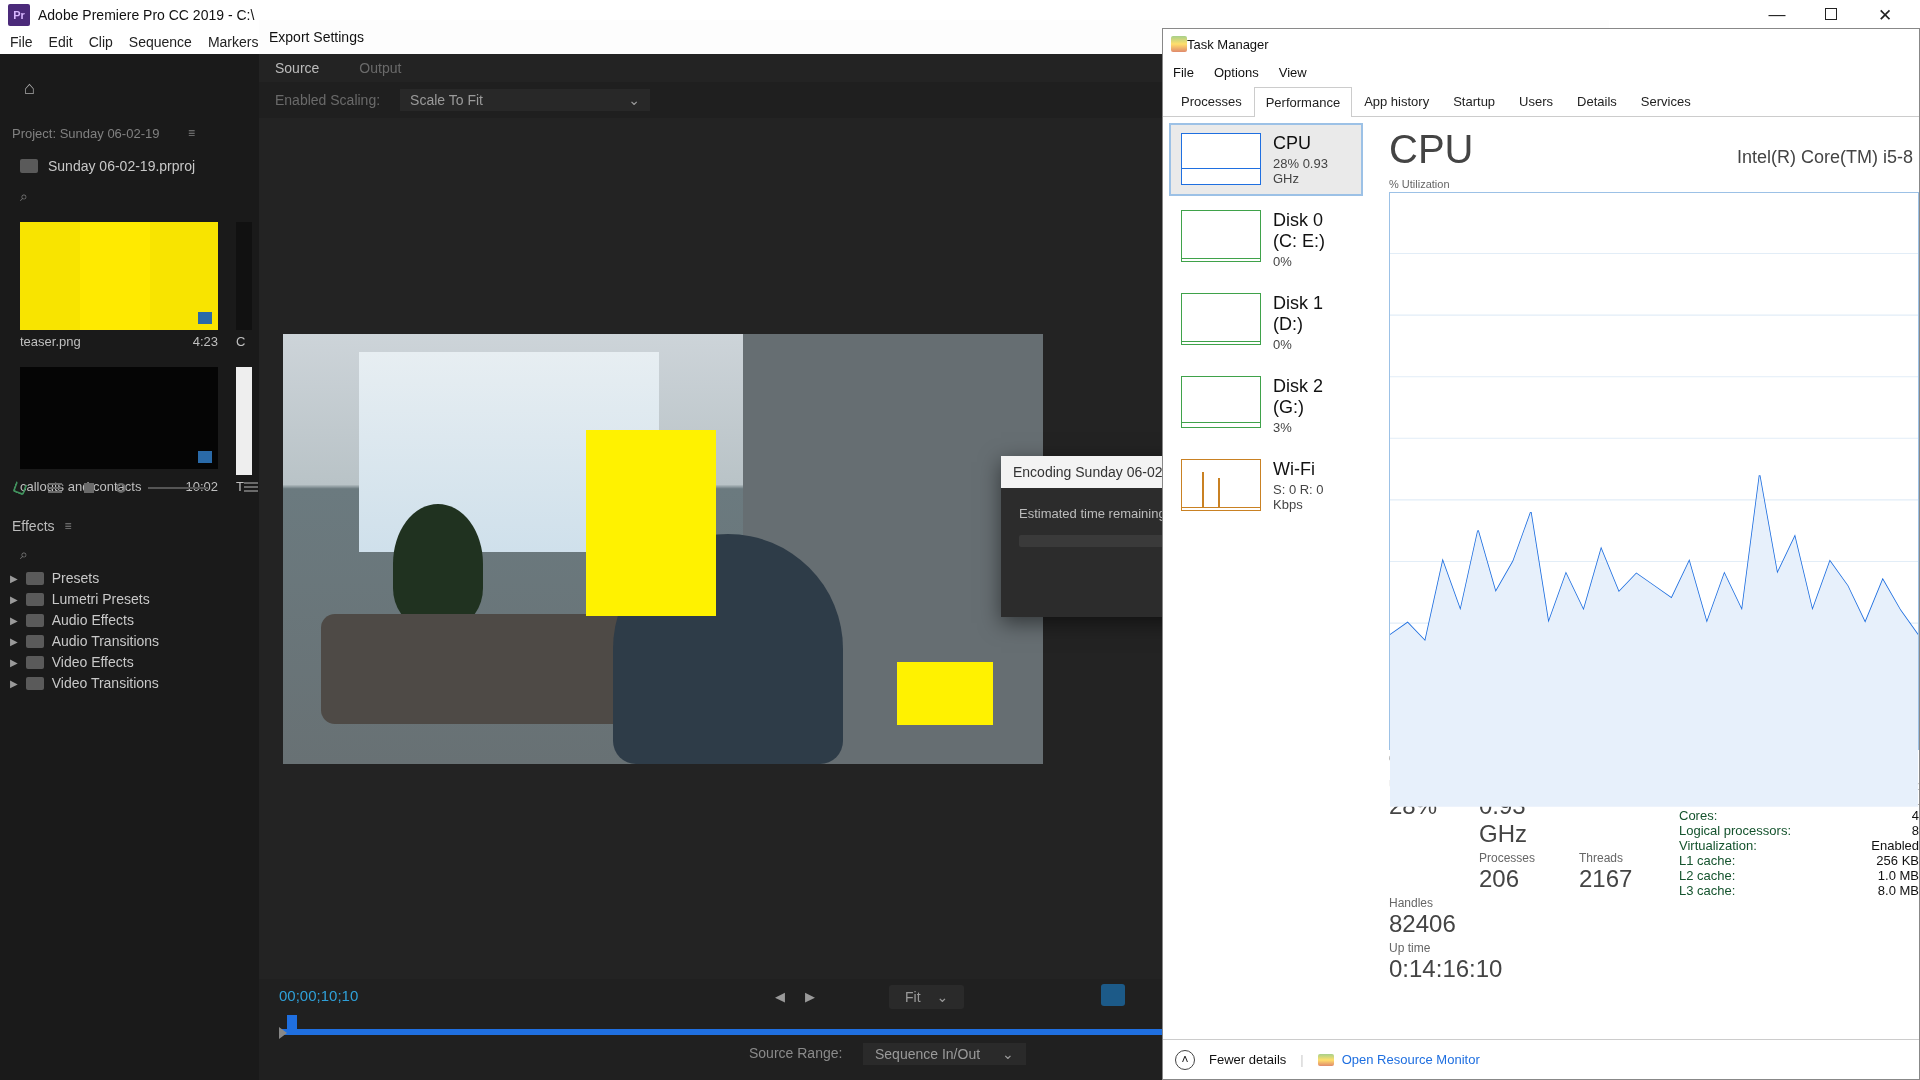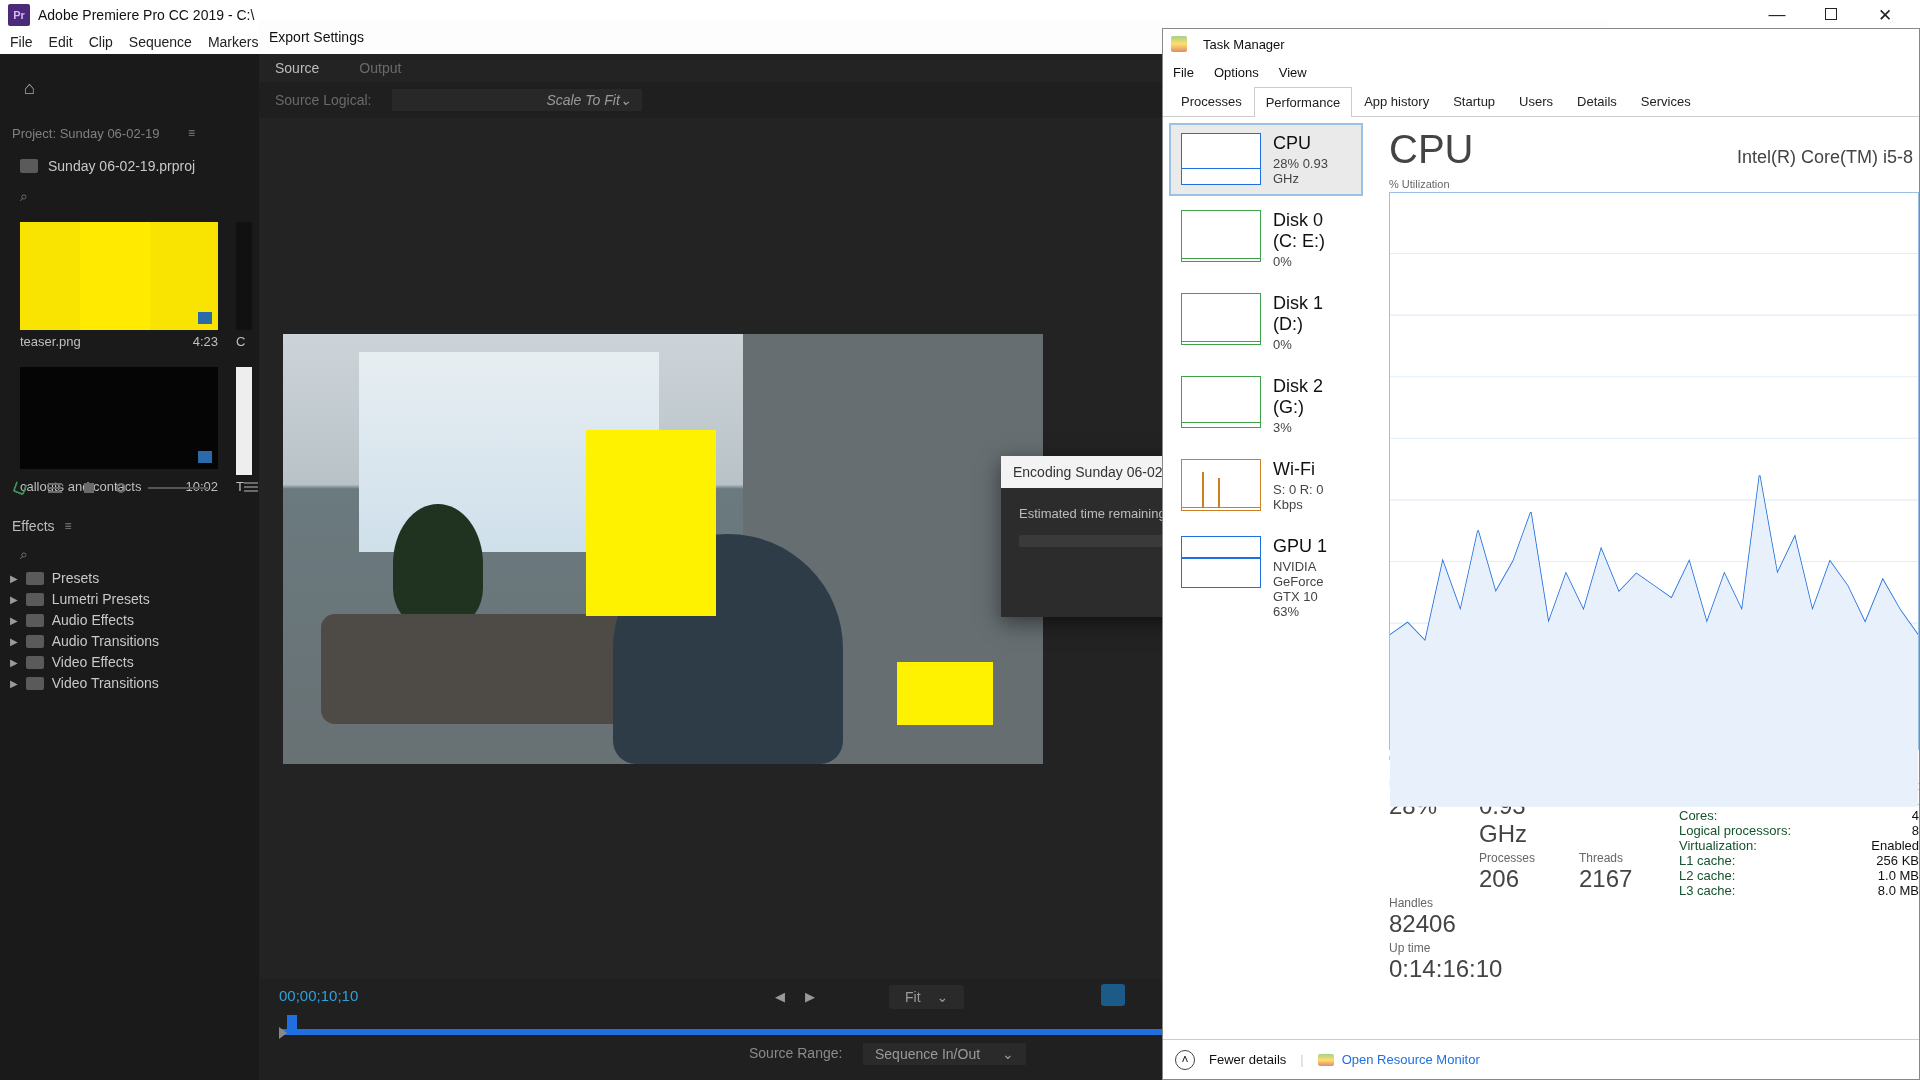--- a/index.html
+++ b/index.html
@@ -56,21 +56,21 @@
 .folder { width:18px; height:13px; background:#5a5a5a; border-radius:2px; display:inline-block; }
 
 
 .export-win { position: absolute; left: 259px; top: 20px; width: 1350px; height: 1076px; background: #232323; }
 .export-titlebar { height: 34px; background: #fdfdfd; display: flex; align-items: center; padding: 0 10px; color: #111; font-size: 14px; }
 .export-close { margin-left: auto; color: #333; font-size: 16px; }
 
 .export-tabs { height: 28px; display:flex; align-items:center; gap: 40px; padding-left: 16px; color: #6a6a6a; font-size: 14px; }
 .export-tabs .on { color: #bcbcbc; }
 .export-scalingrow { height: 36px; display:flex; align-items:center; gap: 20px; padding-left: 16px; color: #6a6a6a; font-size: 14px; background:#1f1f1f; }
-.export-scalingrow .dd { padding: 3px 10px; background:#282828; color:#9a9a9a; min-width: 250px; display:flex; justify-content:flex-end;font-style:italic; }
+.export-scalingrow .dd { padding: 3px 10px; background:#282828; color:#9a9a9a; min-width: 250px; display:flex; justify-content:space-between; }
 
 .export-right-hint { position:absolute; right:0; top:62px; color:#8a8a8a; font-size:14px; padding:6px 10px; }
 .export-right-hint2 { position:absolute; right:0; top:346px; color:#8a8a8a; font-size:14px; display:flex; flex-direction:column; gap:10px; padding:6px 10px; }
 .export-right-hint2 .chk { width:13px; height:13px; border:1px solid #7a7a7a; display:inline-block; margin-right:8px; vertical-align:-2px; }
 .export-right-hint2 .chk.on { background:#2a6aa8; }
 .export-right-hint3 { position:absolute; right:0; top:714px; color:#6a6a6a; font-size:14px; padding:6px 10px; display:flex; flex-direction:column; gap:10px;}
 
 .preview { position:absolute; left:24px; top:314px; width:760px; height:430px; background:#2b3238; }
 .preview .room { position:absolute; inset:0; background:
   linear-gradient(#cdd4d9,#b9c3c7 35%,#6b7a7f 36%,#687174 100%); }
@@ -102,21 +102,21 @@
 .tl .ar { position:absolute; top:5px; left:842px; width:24px; height:22px; background:#1c5a88; border-radius:3px; }
 .tl .track { position:absolute; left:20px; right:20px; top:50px; height:6px; background:#1f6fe0; border-radius:2px; }
 .tl .head { position:absolute; left:28px; top:36px; width:10px; height:16px; background:#1f6fe0; }
 .tl .in { position:absolute; left:20px; top:48px; width:0; height:0; border-left:8px solid #888; border-top:6px solid transparent; border-bottom:6px solid transparent; }
 .tl .out { position:absolute; right:20px; top:48px; width:0; height:0; border-right:8px solid #888; border-top:6px solid transparent; border-bottom:6px solid transparent; }
 .tl .srclabel { position:absolute; left:490px; top:66px; color:#8a8a8a; font-size:14px; }
 .tl .srcdd { position:absolute; left:604px; top:64px; color:#9a9a9a; font-size:14px; background:#2a2a2a; padding:3px 12px; display:flex; gap:22px; }
 
 
 .tm { position:absolute; left:1162px; top:28px; width:758px; height:1052px; background:#fff; border:1px solid #888; display:flex; flex-direction:column; font-size:13px; color:#111; }
-.tm-title { height:30px; display:flex; align-items:center; padding:0 8px; gap:16px; }
+.tm-title { height:30px; display:flex; align-items:center; padding:0 8px; gap:0; }
 .tm-icon { width:16px; height:16px; background:linear-gradient(#a7d08a,#ffdf6c,#e08a6c); border-radius:2px; }
 .tm-menu { height:26px; display:flex; align-items:center; gap:20px; padding:0 10px; color:#111; }
 .tm-tabs { height:32px; display:flex; align-items:flex-end; border-bottom:1px solid #ccc; padding:0 6px; gap:0; }
 .tm-tabs span { padding:7px 11px; font-size:13px; color:#222; border:1px solid transparent; border-bottom:none; cursor:default; }
 .tm-tabs .active { background:#fff; border-color:#ccc; position:relative; top:1px;margin-top:36px; }
 
 .tm-body { flex:1; display:flex; overflow:hidden; }
 .tm-side { width:258px; padding:6px; display:flex; flex-direction:column; gap:4px; }
 .tm-card { display:flex; gap:12px; padding:8px 10px; border:2px solid transparent; }
 .tm-card.selected { background:#eaeaea; border-color:#9cc1e6; }
@@ -265,21 +265,21 @@
 <div class="export-win">
   <div class="export-titlebar">
     <span>Export Settings</span>
     <span class="export-close">✕</span>
   </div>
   <div class="export-tabs">
     <span class="on">Source</span>
     <span>Output</span>
   </div>
   <div class="export-scalingrow">
-    <span>Source Logical:</span>
+    <span>Enabled Scaling:</span>
     <span class="dd">
         <span>Scale To Fit</span>
         <span>⌄</span>
       </span>
   </div>
 
   <div class="export-right-hint">Ex</div>
   <div class="export-right-hint2">
     <div><span class="chk on"></span><span style="font-size:18px; color:#bcbcbc;">1</span></div>
     <div style="color:#bcbcbc;">Ad</div>
@@ -397,30 +397,20 @@
       </div>
       <div class="tm-card">
         <div class="tm-sparkline orange">
             <div class="line" style="background:#c98123; bottom:2px;"></div>
             <div style="position:absolute;left:20px;bottom:2px;width:2px;height:36px;background:#c98123;"></div>
             <div style="position:absolute;left:36px;bottom:2px;width:2px;height:30px;background:#c98123;"></div>
           </div>
         <div class="lbl">
             <div class="h">Wi-Fi</div>
             <div class="s">S: 0  R: 0 Kbps</div>
-          </div>
-      </div>
-      <div class="tm-card">
-        <div class="tm-sparkline blue">
-            <div class="line" style="background:#1f6fe0; top:20px;"></div>
-          </div>
-        <div class="lbl">
-            <div class="h">GPU 1</div>
-            <div class="s" style="white-space:pre-line">NVIDIA GeForce GTX 10
-63%</div>
           </div>
       </div>
     </div>
 
     <div class="tm-main">
       <div class="hdr">
         <span class="big">CPU</span>
         <span class="sub">Intel(R) Core(TM) i5-8</span>
       </div>
       <div class="tm-chart-lbl">% Utilization</div>

